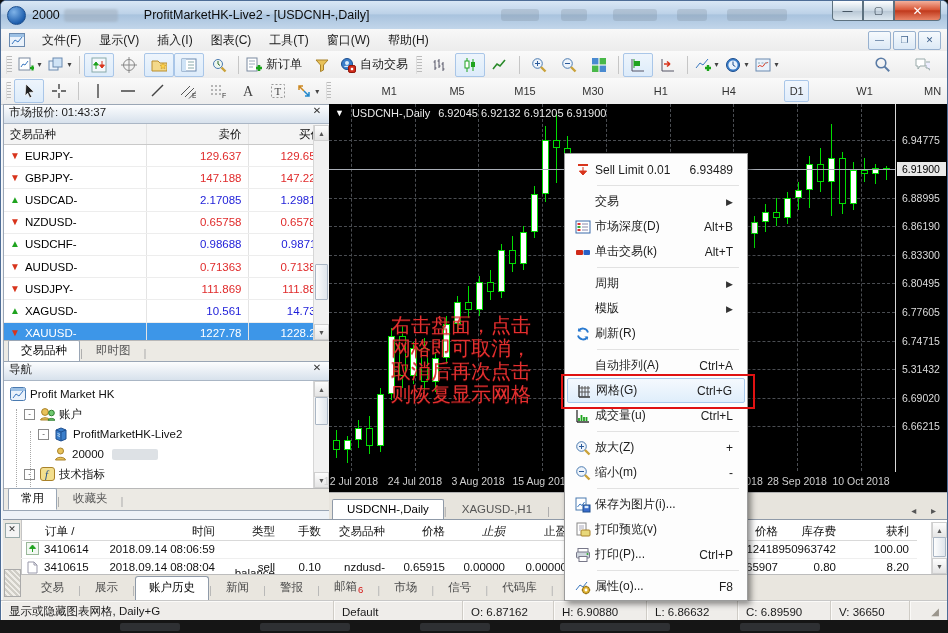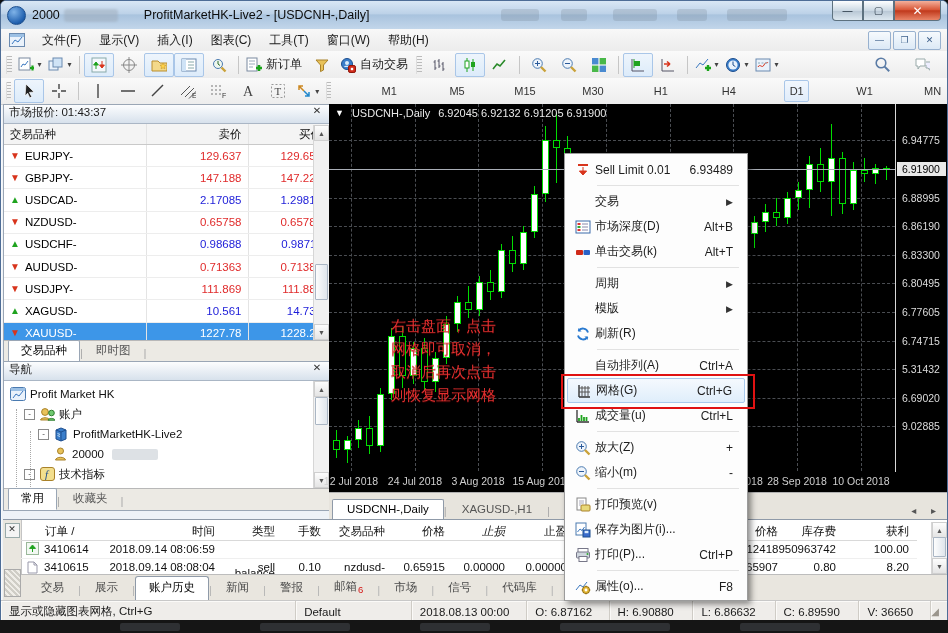--- a/index.html
+++ b/index.html
@@ -87,21 +87,21 @@
   #chart-area{position:absolute;left:328px;top:103px;width:618px;height:415px;background:#000;}
   #plot{position:absolute;left:0;top:0;width:566px;height:367px;overflow:hidden;border-right:1px solid #d8d8d8;border-bottom:1px solid #d8d8d8;background:#000;}
   .hgrid{position:absolute;left:0;width:566px;border-top:1px dashed #4a4d52;height:0;}
   .vgrid{position:absolute;top:0;height:367px;border-left:1px dashed #4a4d52;width:0;}
   .wick{position:absolute;width:1px;background:#00dd00;}
   .body{position:absolute;width:7px;border:1px solid #00dd00;box-sizing:border-box;}
   .body.bull{background:#ffffff;}.body.bear{background:#000000;}
   #cur-price-line{position:absolute;left:0;width:566px;height:0;border-top:1px solid #a9aeb6;}
   #chart-title{position:absolute;left:6px;top:3px;color:#e9e9e9;font-size:11px;display:flex;gap:8px;align-items:center;}
   #chart-title .qt{font-size:9px;color:#fff;}
-  #annotation{position:absolute;left:62px;top:210px;color:#e33030;font-size:15px;line-height:23px;font-weight:500;
+  #annotation{position:absolute;left:62px;top:210px;color:#e33030;font-size:20px;line-height:23px;font-weight:500;
     text-shadow:0 1px 0 rgba(120,0,0,.5);white-space:pre;}
   #price-axis{position:absolute;left:567px;top:0;width:51px;height:367px;background:#000;color:#dcdcdc;font-size:10.5px;}
   .ptick{position:absolute;left:6px;}
   #cur-price-tag{position:absolute;left:1px;right:1px;background:#e9e9e9;color:#000;text-align:left;padding:1px 0 1px 5px;}
   #date-axis{position:absolute;left:0;top:367px;width:566px;height:21px;background:#000;color:#cfcfcf;font-size:10.5px;}
   .dtick{position:absolute;top:4px;transform:translateX(-50%);white-space:nowrap;}
   #chart-tabs{position:absolute;left:0;top:388px;width:618px;height:27px;background:#e7e4dd;border-top:1px solid #b0b0b0;
     display:flex;align-items:flex-end;padding-left:3px;font-size:11.5px;color:#555;}
   .ctab{padding:3px 14px 4px;border:1px solid transparent;white-space:nowrap;}
   .ctab.active{background:#fff;border-color:#8f9aa8;border-bottom-color:#fff;color:#000;border-radius:2px 2px 0 0;}
@@ -822,21 +822,21 @@
         <div class="ptick" style="top: 30px;">6.94775</div>
         <div id="cur-price-tag" style="top: 58px;">6.91900</div>
         <div class="ptick" style="top: 88px;">6.88995</div>
         <div class="ptick" style="top: 116px;">6.86190</div>
         <div class="ptick" style="top: 145px;">6.83300</div>
         <div class="ptick" style="top: 173px;">6.80495</div>
         <div class="ptick" style="top: 202px;">6.77605</div>
         <div class="ptick" style="top: 231px;">6.74715</div>
         <div class="ptick" style="top: 259px;">5.31432</div>
         <div class="ptick" style="top: 288px;">6.69020</div>
-        <div class="ptick" style="top: 316px;">9.02885</div>
+        <div class="ptick" style="top: 316px;">6.66215</div>
       </div>
     <div id="date-axis">
         <div class="dtick" style="left: 22px;">12 Jul 2018</div>
         <div class="dtick" style="left: 86px;">24 Jul 2018</div>
         <div class="dtick" style="left: 149px;">3 Aug 2018</div>
         <div class="dtick" style="left: 213px;">15 Aug 2018</div>
         <div class="dtick" style="left: 277px;">27 Aug 2018</div>
         <div class="dtick" style="left: 341px;">6 Sep 2018</div>
         <div class="dtick" style="left: 404px;">18 Sep 2018</div>
         <div class="dtick" style="left: 468px;">28 Sep 2018</div>
@@ -936,23 +936,22 @@
         <div class="ttab-sep">|</div>
         <div class="ttab">代码库</div>
         <div class="ttab-sep">|</div>
         <div class="ttab">EA</div>
         <div class="ttab-sep">|</div>
         <div class="ttab">日志</div>
       </div>
   </div>
 
   <div id="statusbar">
-    <div class="sb-seg" style="width:316px;">显示或隐藏图表网格, Ctrl+G</div>
+    <div class="sb-seg" style="width:316px;">显示或隐藏图表网格, Daily+G</div>
     <div class="sb-seg" style="width:112px;">Default</div>
-    <div class="sb-seg" style="width:112px;">2018.08.13 00:00</div>
     <div class="sb-seg" style="width:74px;">O: 6.87162</div>
     <div class="sb-seg" style="width:76px;">H: 6.90880</div>
     <div class="sb-seg" style="width:74px;">L: 6.86632</div>
     <div class="sb-seg" style="width:76px;">C: 6.89590</div>
     <div class="sb-seg" style="width:62px;">V: 36650</div>
     <div class="sb-seg" style="flex:1;border-right:none;justify-content:flex-end;gap:6px;">
 
       <span style="color:#9a958c;font-size:10px;">◢</span>
     </div>
   </div>
@@ -1083,40 +1082,40 @@
           </icon-s>
         </div>
         <span class="ctx-label">缩小(m)</span>
         <span class="ctx-right">-</span>
       </div>
       <div class="ctx-sep"></div>
       <div class="ctx-item">
         <div class="ctx-icon">
           <icon-s>
             <svg width="16" height="16">
-              <rect x="2" y="1" width="9" height="12" fill="#fff" stroke="#888"></rect>
-              <rect x="6" y="8" width="9" height="6" rx="1" fill="#e8d87a" stroke="#a9822a"></rect>
-              <path d="M4 4h5M4 6h5M4 8h2" stroke="#aab"></path>
-            </svg>
-          </icon-s>
-        </div>
-        <span class="ctx-label">打印预览(v)</span>
-      </div>
-      <div class="ctx-item">
-        <div class="ctx-icon">
-          <icon-s>
-            <svg width="16" height="16">
               <rect x="1" y="1" width="10" height="12" fill="#fff" stroke="#4a7ab0"></rect>
               <path d="M2.5 10l2.5-3 2 1.5 2.5-3.5" stroke="#3a78c0" fill="none"></path>
               <rect x="8" y="8" width="7" height="7" fill="#3a6ccb" stroke="#1d4e8e"></rect>
               <rect x="9.6" y="8.8" width="3.8" height="2.4" fill="#d9ebfb"></rect>
             </svg>
           </icon-s>
         </div>
         <span class="ctx-label">保存为图片(i)...</span>
+      </div>
+      <div class="ctx-item">
+        <div class="ctx-icon">
+          <icon-s>
+            <svg width="16" height="16">
+              <rect x="2" y="1" width="9" height="12" fill="#fff" stroke="#888"></rect>
+              <rect x="6" y="8" width="9" height="6" rx="1" fill="#e8d87a" stroke="#a9822a"></rect>
+              <path d="M4 4h5M4 6h5M4 8h2" stroke="#aab"></path>
+            </svg>
+          </icon-s>
+        </div>
+        <span class="ctx-label">打印预览(v)</span>
       </div>
       <div class="ctx-item">
         <div class="ctx-icon">
           <icon-s>
             <svg width="16" height="16">
               <rect x="3" y="1.5" width="10" height="4" fill="#fff" stroke="#778"></rect>
               <rect x="1.5" y="5" width="13" height="6" rx="1" fill="#cfd6de" stroke="#778"></rect>
               <circle cx="12.5" cy="7" r="1" fill="#3a3"></circle>
               <rect x="4" y="9.5" width="8" height="5" fill="#fff" stroke="#778"></rect>
             </svg>

